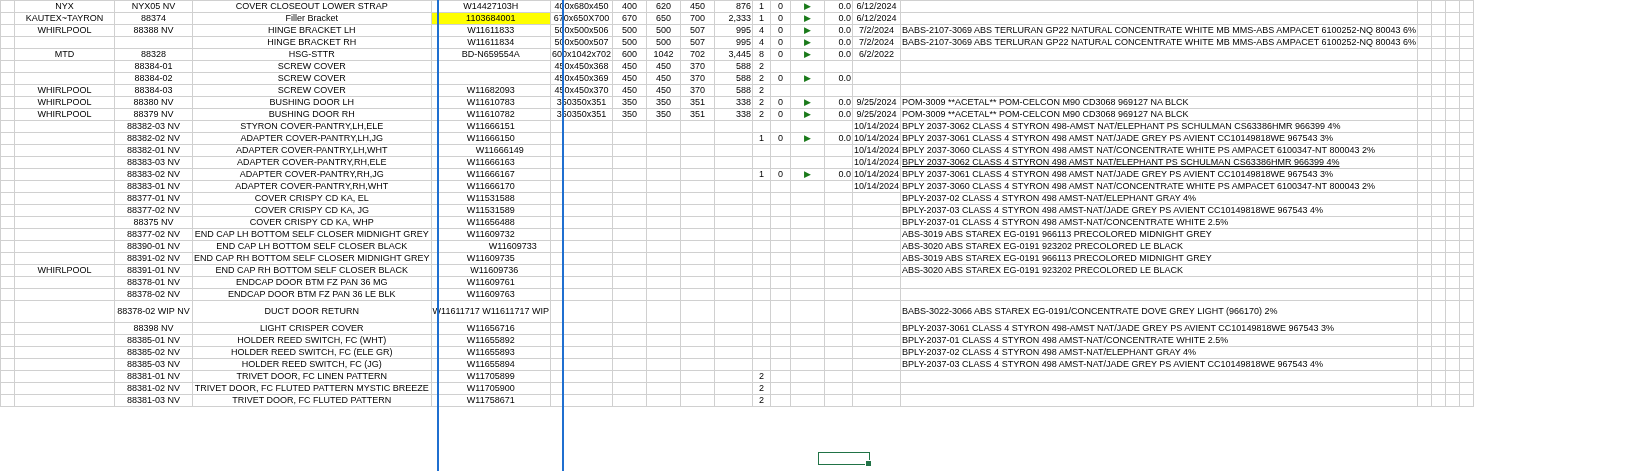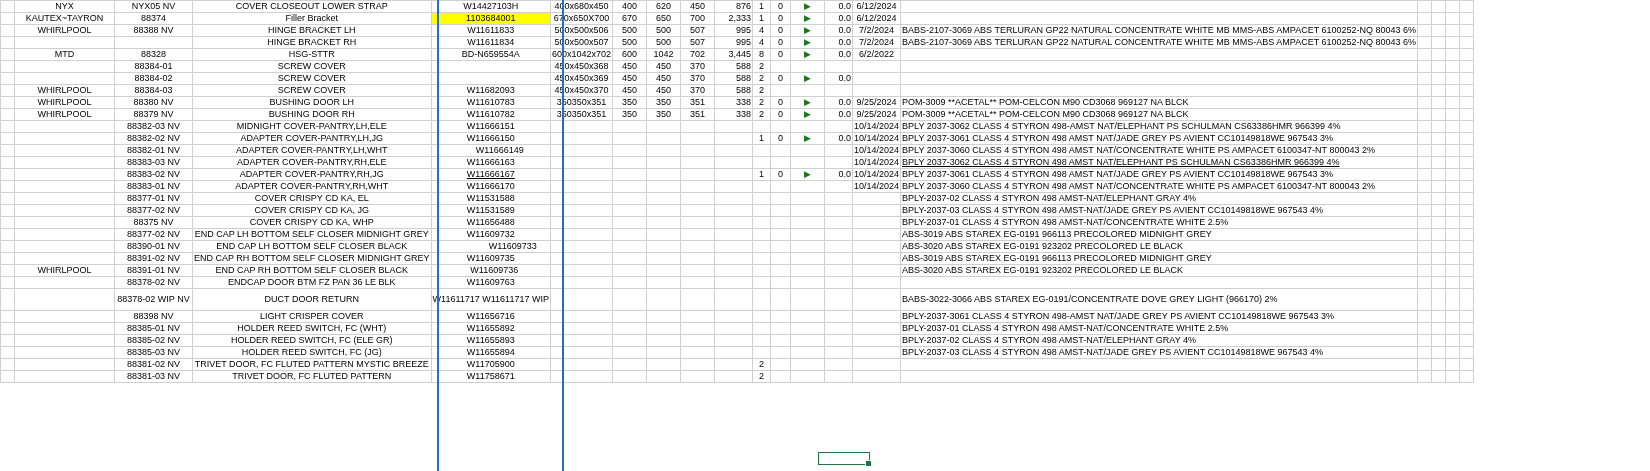--- a/index.html
+++ b/index.html
@@ -321,21 +321,21 @@
           <td class="l" style="font-size: 9px; text-align: left;">POM-3009 **ACETAL** POM-CELCON M90 CD3068 969127 NA BLCK</td>
           <td class="c"></td>
           <td class="c"></td>
           <td class="c"></td>
           <td class="c"></td>
         </tr>
         <tr>
           <td class="rowhdr"></td>
           <td class="c"></td>
           <td class="c">88382-03 NV</td>
-          <td class="c">MIDNIGHT COVER-PANTRY,LH,ELE</td>
+          <td class="c">STYRON COVER-PANTRY,LH,ELE</td>
           <td class="c" style="color: rgb(0, 0, 0);">W11666151</td>
           <td class="c"></td>
           <td class="c"></td>
           <td class="c"></td>
           <td class="c"></td>
           <td class="r"></td>
           <td class="c"></td>
           <td class="c"></td>
           <td class="c"></td>
           <td class="r"></td>
@@ -410,21 +410,21 @@
           <td class="c"></td>
           <td class="c"></td>
           <td class="c"></td>
           <td class="c"></td>
         </tr>
         <tr>
           <td class="rowhdr"></td>
           <td class="c"></td>
           <td class="c">88383-02 NV</td>
           <td class="c">ADAPTER COVER-PANTRY,RH,JG</td>
-          <td class="c" style="color: rgb(0, 0, 0); text-decoration: underline;">W11666167</td>
+          <td class="c" style="color: rgb(0, 0, 0);">W11666167</td>
           <td class="c"></td>
           <td class="c"></td>
           <td class="c"></td>
           <td class="c"></td>
           <td class="r"></td>
           <td class="c">1</td>
           <td class="c">0</td>
           <td class="c"><span class="flag">▶</span></td>
           <td class="r">0.0</td>
           <td class="c">10/14/2024</td>
@@ -606,20 +606,42 @@
           <td class="c"></td>
           <td class="l" style="font-size: 9px; text-align: left;">ABS-3020 ABS STAREX EG-0191 923202 PRECOLORED LE BLACK</td>
           <td class="c"></td>
           <td class="c"></td>
           <td class="c"></td>
           <td class="c"></td>
         </tr>
         <tr>
           <td class="rowhdr"></td>
           <td class="c"></td>
+          <td class="c">88378-01 NV</td>
+          <td class="c">ENDCAP DOOR BTM FZ PAN 36 MG</td>
+          <td class="c" style="color: rgb(0, 0, 0);">W11609761</td>
+          <td class="c"></td>
+          <td class="c"></td>
+          <td class="c"></td>
+          <td class="c"></td>
+          <td class="r"></td>
+          <td class="c"></td>
+          <td class="c"></td>
+          <td class="c"></td>
+          <td class="r"></td>
+          <td class="c"></td>
+          <td class="l" style="font-size: 9px; text-align: left;"></td>
+          <td class="c"></td>
+          <td class="c"></td>
+          <td class="c"></td>
+          <td class="c"></td>
+        </tr>
+        <tr>
+          <td class="rowhdr"></td>
+          <td class="c"></td>
           <td class="c">88378-02 NV</td>
           <td class="c">ENDCAP DOOR BTM FZ PAN 36 LE BLK</td>
           <td class="c" style="color: rgb(0, 0, 0);">W11609763</td>
           <td class="c"></td>
           <td class="c"></td>
           <td class="c"></td>
           <td class="c"></td>
           <td class="r"></td>
           <td class="c"></td>
           <td class="c"></td>
@@ -730,20 +752,42 @@
           <td class="c"></td>
           <td class="c"></td>
           <td class="c"></td>
           <td class="r"></td>
           <td class="c"></td>
           <td class="c"></td>
           <td class="c"></td>
           <td class="r"></td>
           <td class="c"></td>
           <td class="l" style="font-size: 9px; text-align: left;">BPLY-2037-03 CLASS 4 STYRON 498 AMST-NAT/JADE GREY PS AVIENT CC10149818WE 967543 4%</td>
+          <td class="c"></td>
+          <td class="c"></td>
+          <td class="c"></td>
+          <td class="c"></td>
+        </tr>
+        <tr>
+          <td class="rowhdr"></td>
+          <td class="c"></td>
+          <td class="c">88381-01 NV</td>
+          <td class="c">TRIVET DOOR, FC LINEN PATTERN</td>
+          <td class="c" style="color: rgb(0, 0, 0);">W11705899</td>
+          <td class="c"></td>
+          <td class="c"></td>
+          <td class="c"></td>
+          <td class="c"></td>
+          <td class="r"></td>
+          <td class="c">2</td>
+          <td class="c"></td>
+          <td class="c"></td>
+          <td class="r"></td>
+          <td class="c"></td>
+          <td class="l" style="font-size: 9px; text-align: left;"></td>
           <td class="c"></td>
           <td class="c"></td>
           <td class="c"></td>
           <td class="c"></td>
         </tr>
         <tr>
           <td class="rowhdr"></td>
           <td class="c"></td>
           <td class="c">88381-02 NV</td>
           <td class="c">TRIVET DOOR, FC FLUTED PATTERN MYSTIC BREEZE</td>

